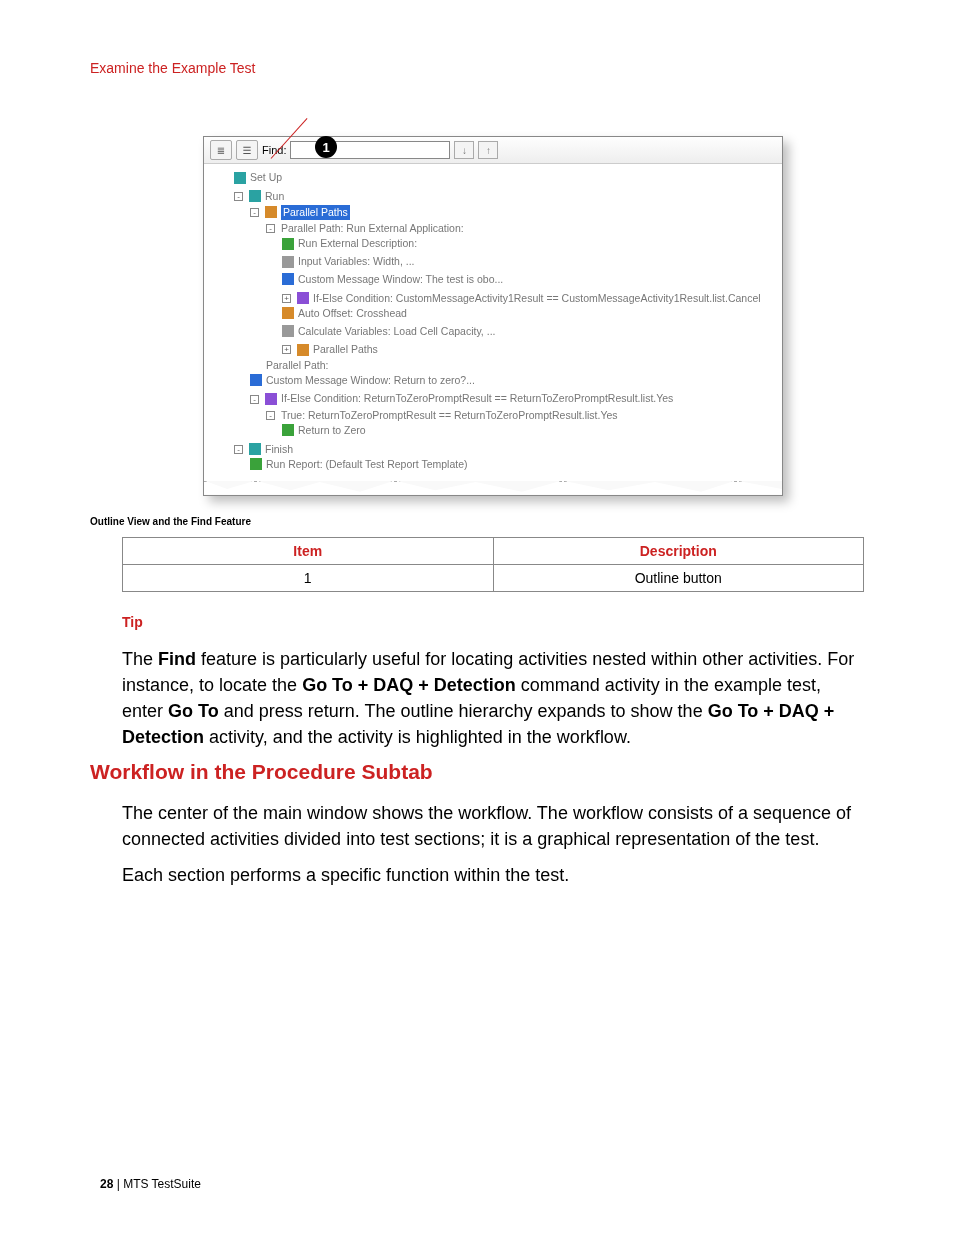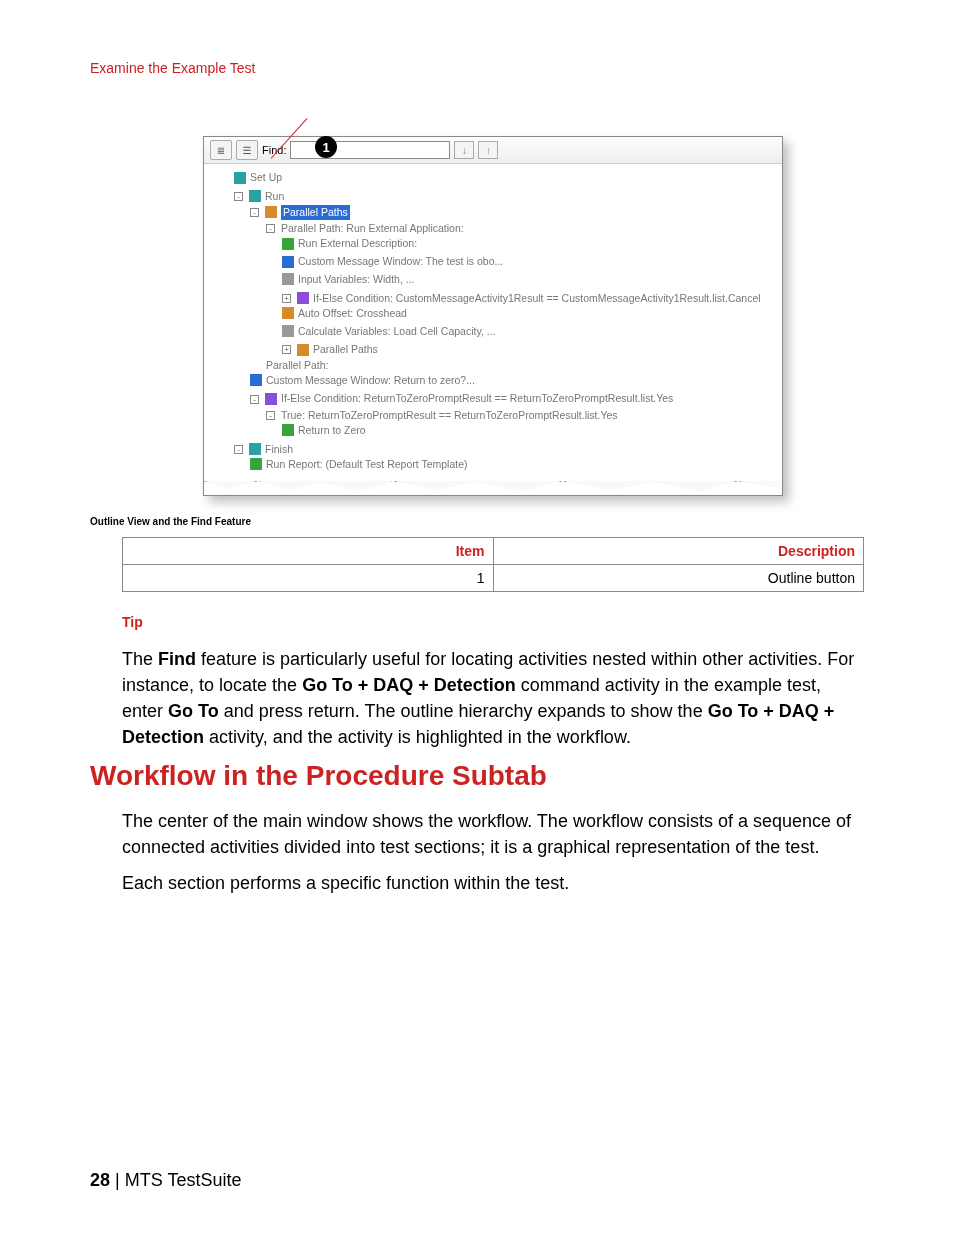--- a/index.html
+++ b/index.html
@@ -131,47 +131,47 @@
   }
   table.legend {
     width: 100%;
     border-collapse: collapse;
     font-size: 14px;
     margin-bottom: 22px;
   }
   table.legend th, table.legend td {
     border: 1px solid #888;
     padding: 5px 8px;
-    text-align: right;
+    text-align: center;
   }
   table.legend th { color: #c22; font-weight: bold; }
   .tip-h {
     color: #c22;
     font-weight: bold;
     font-size: 14px;
     margin-top: 20px;
     margin-bottom: 16px;
   }
   .para {
     font-size: 18px;
     line-height: 1.45;
     margin-bottom: 10px;
     margin-left: 32px;
   }
   .h2 {
     color: #c22;
-    font-size: 28px;
+    font-size: 21px;
     font-weight: bold;
     margin-bottom: 16px;
   }
   .footer {
     position: absolute;
     bottom: 44px;
-    left: 90px;
-    font-size: 18px;
+    left: 100px;
+    font-size: 12px;
   }
   .content-indent { margin-left: 32px; }
 </style>
 </head>
 <body>
 
 <div class="breadcrumb">Examine the Example Test</div>
 
 <div class="content-indent">
 <div class="screenshot-wrap">
@@ -217,26 +217,26 @@
                 <li><span class="row">
                         <span class="toggle">-</span>
                         <span>Parallel Path: Run External Application:</span>
                       </span>
                   <ul>
                     <li><span class="row">
                             <span class="ic ic-green"></span>
                             <span>Run External Description:</span>
                           </span></li>
                     <li><span class="row">
+                            <span class="ic ic-grey"></span>
+                            <span>Input Variables: Width, ...</span>
+                          </span></li>
+                    <li><span class="row">
                             <span class="ic ic-blue"></span>
                             <span>Custom Message Window: The test is obo...</span>
-                          </span></li>
-                    <li><span class="row">
-                            <span class="ic ic-grey"></span>
-                            <span>Input Variables: Width, ...</span>
                           </span></li>
                     <li><span class="row">
                             <span class="toggle">+</span>
                             <span class="ic ic-purple"></span>
                             <span>If-Else Condition: CustomMessageActivity1Result == CustomMessageActivity1Result.list.Cancel</span>
                           </span></li>
                     <li><span class="row">
                             <span class="ic ic-orange"></span>
                             <span>Auto Offset: Crosshead</span>
                           </span></li>

